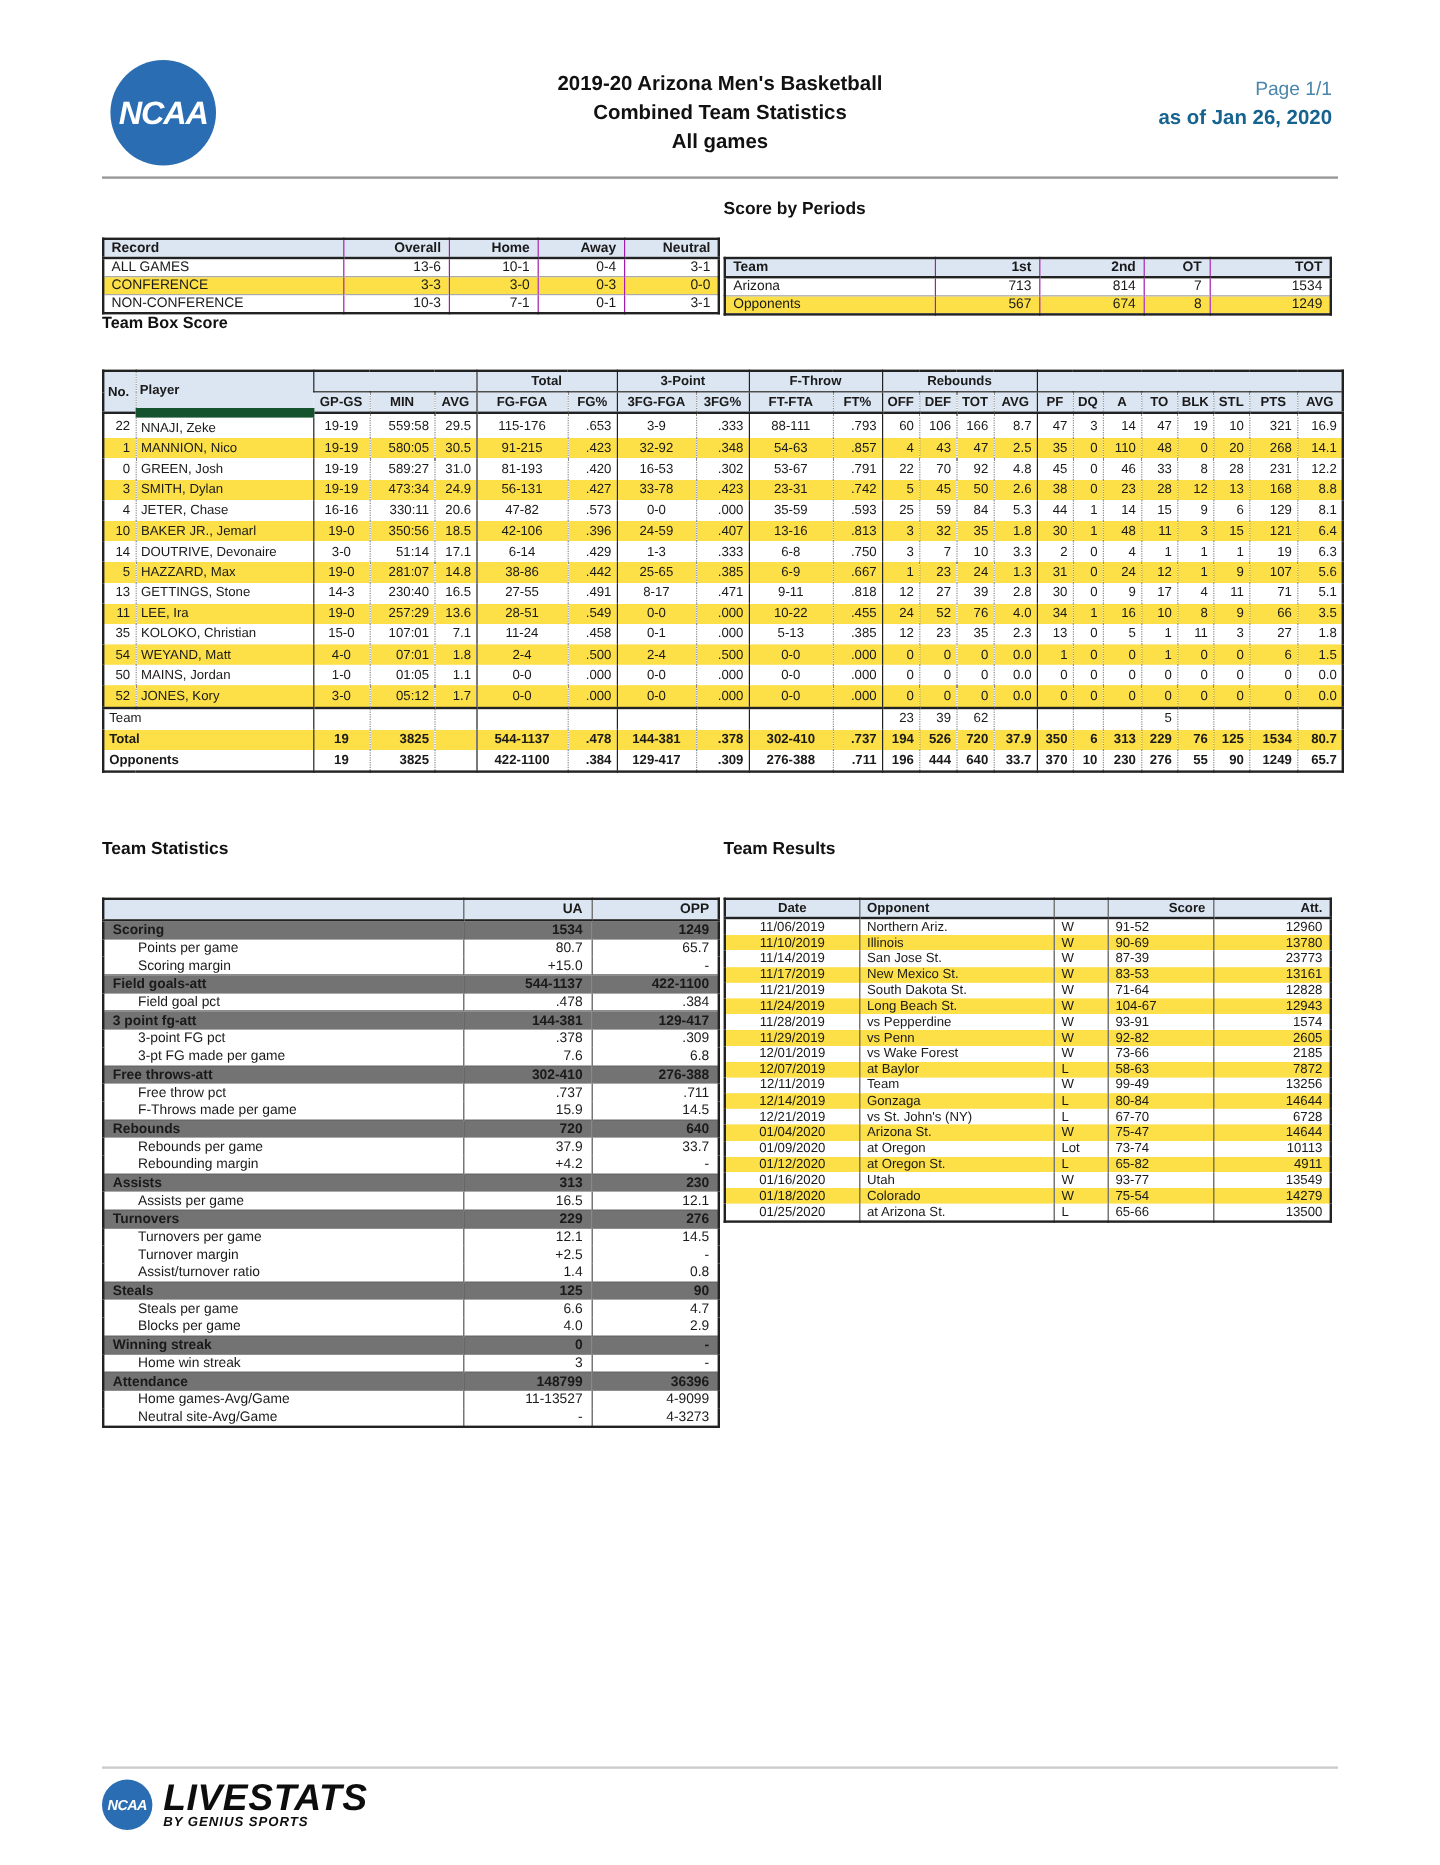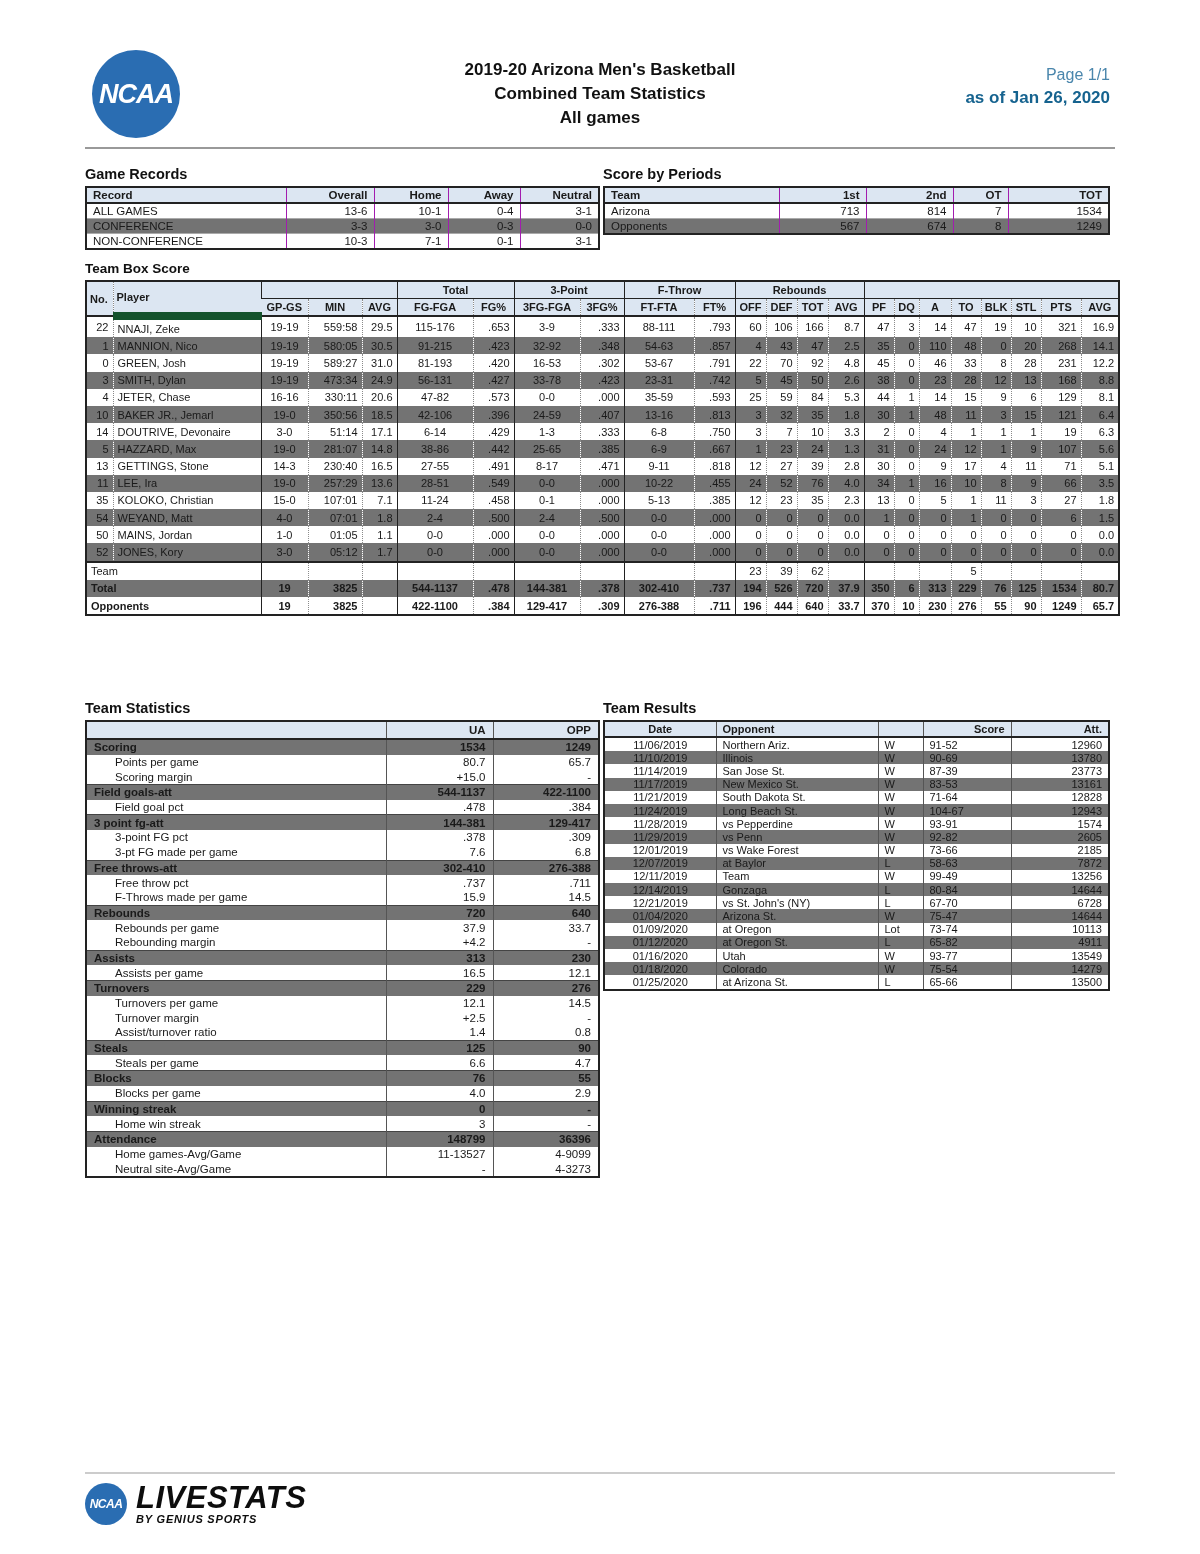--- a/index.html
+++ b/index.html
@@ -13,26 +13,26 @@
   .ncaa-disc span { color:#fff; font-weight:bold; font-style:italic; font-size:27px; letter-spacing:-1px; }
   .title-block { text-align:center; font-weight:bold; font-size:17px; line-height:24px; color:#111; }
   .page-info { text-align:right; }
   .page-num { font-size:16px; color:#4a86ac; line-height:22px; }
   .as-of { font-size:17px; font-weight:bold; color:#16638f; line-height:24px; }
   .rule-top { border-top:2px solid #999; }
   .rule-bot { border-top:2px solid #ccc; }
 
   
   h3.sec { font-size:14.5px; font-weight:bold; color:#111; margin-bottom:4px; }
-  table { border-collapse:collapse; table-layout:fixed; }
+  table { border-collapse:collapse; table-layout:fixed;margin-top:32px; }
   .tbl { border:2px solid #222; width:100%; }
   .tbl th, .tbl td { overflow:hidden; white-space:nowrap; }
   .hdr th { background:#dce6f2; font-weight:bold; border-bottom:2px solid #222; }
   .l{text-align:left} .r{text-align:right} .c{text-align:center} .b{font-weight:bold}
-  .alt { background:#737373; }
+  .alt { background:#fde047; }
 
   
   .small-tbl { font-size:11.5px; }
   .small-tbl th { padding:1px 6px; font-size:11.5px; }
   .small-tbl td { padding:1px 6px; border-top:1px solid #aaa; }
   .small-tbl th + th, .small-tbl td + td { border-left:1px solid #a21caf; }
 
   
   .box-tbl { font-size:11px; }
   .box-tbl th { padding:2px 3px; font-size:11px; }
@@ -82,21 +82,20 @@
 </div>
 
 <div class="abs page-info" style="right:90px; top:64px;">
   <div class="page-num">Page 1/1</div>
   <div class="as-of">as of Jan 26, 2020</div>
 </div>
 
 <div class="abs rule-top" style="left:85px; right:85px; top:147px;"></div>
 
 <div class="abs" style="left:85px; top:166px; width:513px;">
-  <h3 class="sec">Game Records</h3>
   <table class="tbl small-tbl">
     <colgroup>
         <col style="width:200px">
         <col style="width:88px">
         <col style="width:74px">
         <col style="width:72px">
         <col style="width:79px">
       </colgroup>
     <thead>
       <tr class="hdr">
@@ -780,25 +779,20 @@
         <tr class="cat">
           <td class="l">Steals</td>
           <td class="r">125</td>
           <td class="r">90</td>
         </tr>
         <tr>
           <td class="l ind">Steals per game</td>
           <td class="r">6.6</td>
           <td class="r">4.7</td>
         </tr>
-        <tr class="cat">
-          <td class="l">Blocks</td>
-          <td class="r">76</td>
-          <td class="r">55</td>
-        </tr>
         <tr>
           <td class="l ind">Blocks per game</td>
           <td class="r">4.0</td>
           <td class="r">2.9</td>
         </tr>
         <tr class="cat">
           <td class="l">Winning streak</td>
           <td class="r">0</td>
           <td class="r">-</td>
         </tr>

